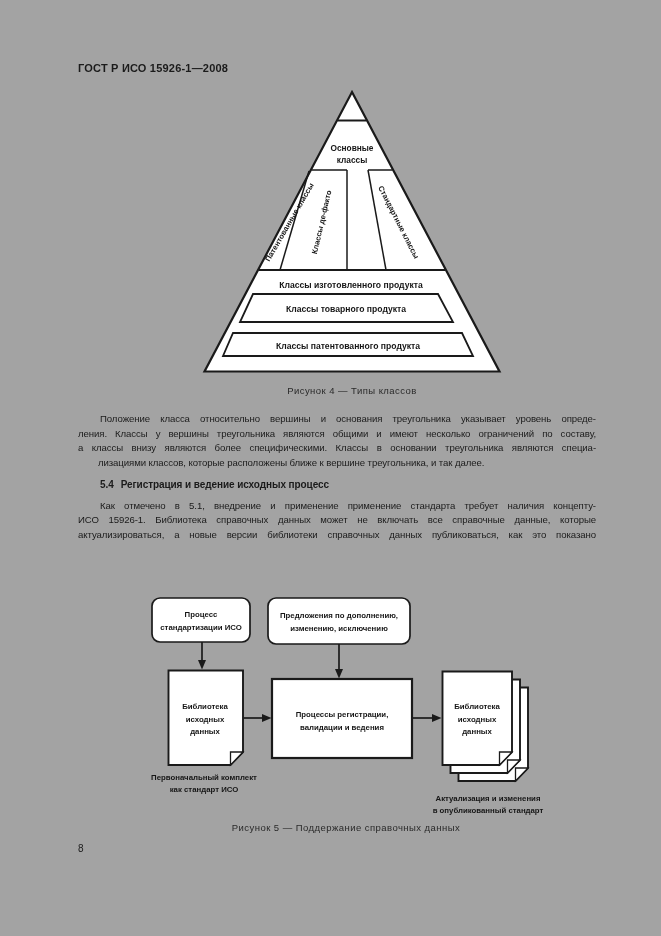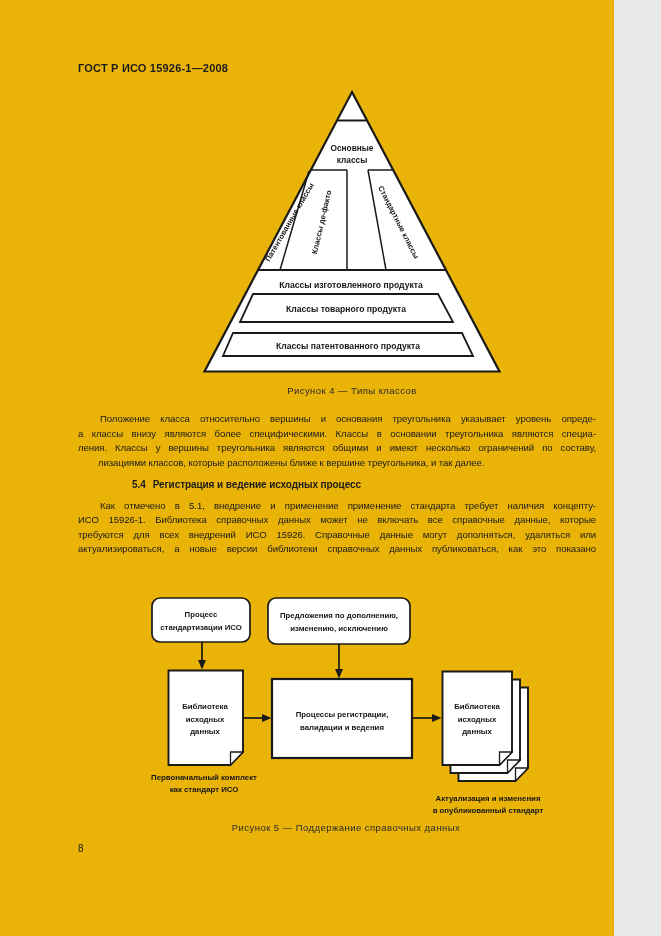--- a/index.html
+++ b/index.html
@@ -1,29 +1,29 @@
 <!DOCTYPE html>
 <html><head>
 <meta charset="utf-8">
 <style>
   * { margin:0; padding:0; box-sizing:border-box; }
   html,body { background:#e8e8e8; }
   body { width:661px; height:936px; position:relative;
          font-family:"Liberation Sans", sans-serif; color:#1b1b1b; }
-  .page { position:absolute; left:0; top:0; width:614px; height:936px; background:#eab308; }
+  .page { position:absolute; left:0; top:0; width:661px; height:936px; background:#a3a3a3; }
   .doc-header { position:absolute; left:78px; top:62px; font-size:11px; font-weight:bold; letter-spacing:.2px; }
   .fig4 { position:absolute; left:180px; top:85px; }
   .fig5 { position:absolute; left:130px; top:590px; }
   .body-text { position:absolute; left:78px; top:412px; width:518px;
                font-size:9.6px; line-height:14.5px; letter-spacing:-0.08px; }
   .jline { text-align:justify; text-align-last:justify; height:14.5px; overflow:hidden; }
   .jlast { text-align-last:left;margin-left:20px; }
   .ind { text-indent:22px; }
   .heading { font-weight:bold; padding-left:22px; margin:8px 0 6px 0; font-size:10px; }
-  .heading .hnum { margin-right:7px;margin-left:32px; }
+  .heading .hnum { margin-right:7px; }
   .page-num { position:absolute; left:78px; top:843px; font-size:10px; }
   svg { display:block; }
   svg text { font-family:"Liberation Sans", sans-serif; font-weight:bold; fill:#161616; }
   svg .shape { fill:#ffffff; stroke:#1a1a1a; }
   svg .ln { stroke:#1a1a1a; fill:none; }
   svg .cap { font-weight:normal; font-size:9.5px; letter-spacing:.45px; fill:#2a2a2a; }
   svg .arrowhead { fill:#1a1a1a; stroke:none; }
 </style>
 </head>
 <body>
@@ -48,29 +48,28 @@
     <text x="351" y="287.5" font-size="8.6" text-anchor="middle">Классы изготовленного продукта</text>
     <path class="shape" d="M253 294 L438 294 L453 322 L240 322 Z" stroke-width="1.8"></path>
     <text x="346" y="311.5" font-size="8.6" text-anchor="middle">Классы товарного продукта</text>
     <path class="shape" d="M233 333 L462 333 L473 356 L223 356 Z" stroke-width="1.8"></path>
     <text x="348" y="348.5" font-size="8.6" text-anchor="middle">Классы патентованного продукта</text>
     <text class="cap" x="352" y="394" text-anchor="middle">Рисунок 4 — Типы классов</text>
   </svg>
 
   <div class="body-text">
     <div class="jline ind">Положение класса относительно вершины и основания треугольника указывает уровень опреде-</div>
+    <div class="jline">ления. Классы у вершины треугольника являются общими и имеют несколько ограничений по составу,</div>
     <div class="jline">а классы внизу являются более специфическими. Классы в основании треугольника являются специа-</div>
-    <div class="jline">ления. Классы у вершины треугольника являются общими и имеют несколько ограничений по составу,</div>
     <div class="jline jlast">лизациями классов, которые расположены ближе к вершине треугольника, и так далее.</div>
     <div class="heading">
       <span class="hnum">5.4</span><span>Регистрация и ведение исходных процесс</span>
     </div>
     <div class="jline ind">Как отмечено в 5.1, внедрение и применение применение стандарта требует наличия концепту-</div>
     <div class="jline">ИСО 15926-1. Библиотека справочных данных может не включать все справочные данные, которые</div>
-    <div class="jline">требуются для всех внедрений ИСО 15926. Справочные данные могут дополняться, удаляться или</div>
     <div class="jline">актуализироваться, а новые версии библиотеки справочных данных публиковаться, как это показано</div>
   </div>
 
   <svg class="fig5" width="430" height="245" viewBox="130 590 430 245">
 
     <rect class="shape" x="152" y="598" width="98" height="44" rx="8" stroke-width="1.7"></rect>
     <text x="201" y="617" font-size="7.8" text-anchor="middle">Процесс</text>
     <text x="201" y="629.5" font-size="7.8" text-anchor="middle">стандартизации ИСО</text>
     <rect class="shape" x="268" y="598" width="142" height="46" rx="8" stroke-width="1.7"></rect>
     <text x="339" y="618" font-size="7.8" text-anchor="middle">Предложения по дополнению,</text>

